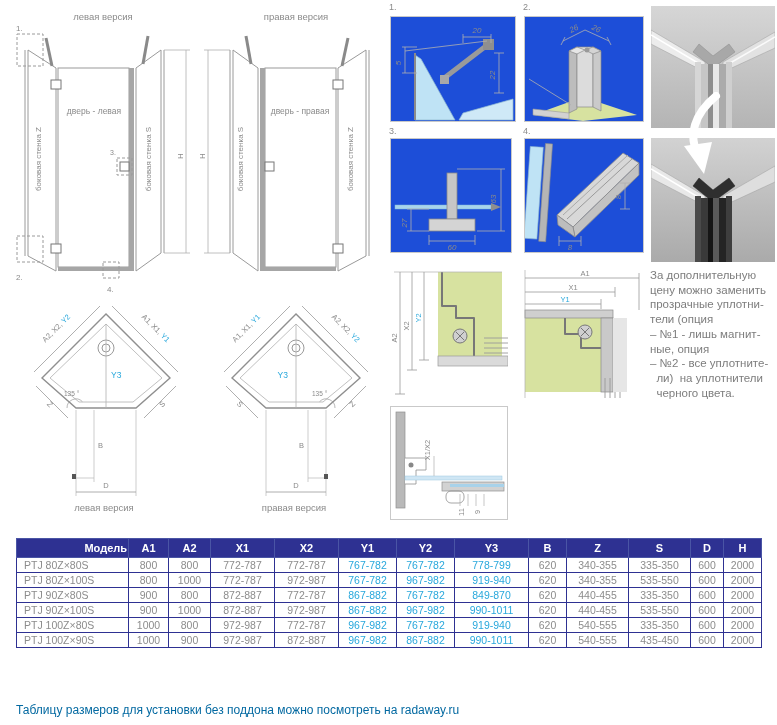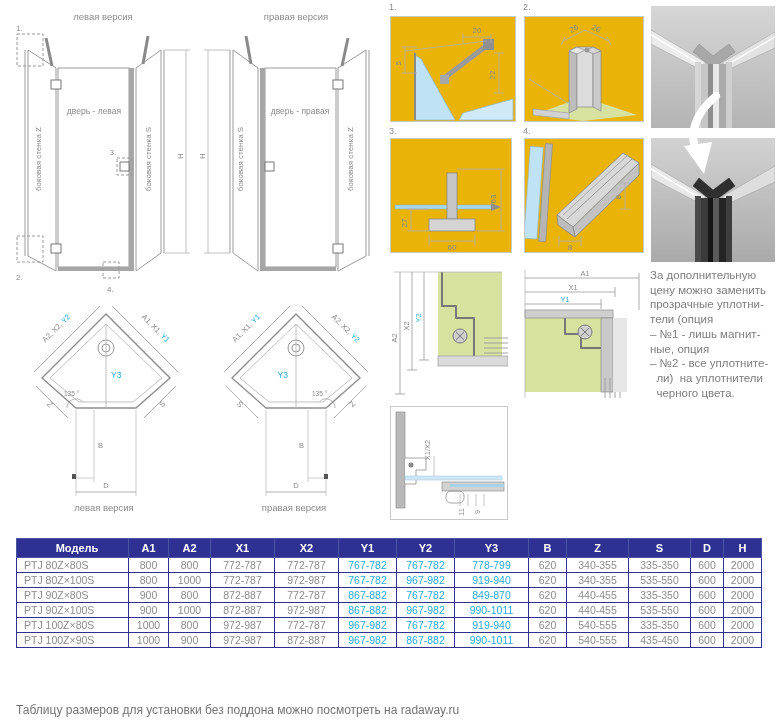--- a/index.html
+++ b/index.html
@@ -1,35 +1,35 @@
 <!DOCTYPE html>
 <html><head>
 <meta charset="utf-8">
 <style>
   html,body { margin:0; padding:0; background:#fff; }
   .page { position:relative; width:777px; height:725px; background:#fff;
           font-family:"Liberation Sans", sans-serif; overflow:hidden; }
   .abs { position:absolute; }
   svg text { font-family:"Liberation Sans", sans-serif; }
   .callout-num { position:absolute; font-size:9px; color:#8a8a8a; }
-  .detail-box { position:absolute; border:1px solid #c9c9c9; background:#eab308; box-sizing:border-box; }
+  .detail-box { position:absolute; border:1px solid #c9c9c9; background:#1d4ed8; box-sizing:border-box;font-style:italic; }
   .photo { position:absolute; }
   .caption { position:absolute; font-size:9.5px; color:#8a8a8a; text-align:center; }
   .note { position:absolute; font-size:11.5px; line-height:1.28; color:#7d7d7d; }
   .note p { margin:0 0 9px 0; white-space:pre-wrap; }
   table.sizes { position:absolute; left:16px; top:538px; width:745px; border-collapse:collapse;
                 table-layout:fixed; border:1px solid #2e3192; }
   .sizes th { background:#2e3192; color:#ffffff; font-size:11px; font-weight:bold;
               border:1px solid #4a55a5; padding:3px 1px; }
-  .sizes th.model { text-align:center; padding-left:10px; }
+  .sizes th.model { text-align:right; padding-left:10px; }
   .sizes td { border:1px solid #2e3192; color:#8c8c8c; font-size:10.5px; line-height:12px;
               text-align:center; padding:1px 2px; white-space:nowrap; overflow:hidden; }
   .sizes td.model { text-align:left; padding-left:7px;margin-left:16px; }
   .sizes td.cyan { color:#29a8dc;text-align:center; }
-  .footer-note { position:absolute; left:16px; top:703px; font-size:12px; color:#737373; }
+  .footer-note { position:absolute; left:16px; top:703px; font-size:12px; color:#0369a1; }
 </style>
 </head>
 <body>
 
 <div class="page">
 
   <div class="abs" style="left:8px;top:4px;width:190px;height:300px">
     <svg width="190" height="300" viewBox="0 0 190 300">
       <text x="95" y="16" font-size="9.5" fill="#8a8a8a" text-anchor="middle">левая версия</text>
       <g stroke="#9a9a9a" fill="none" stroke-width="1">

